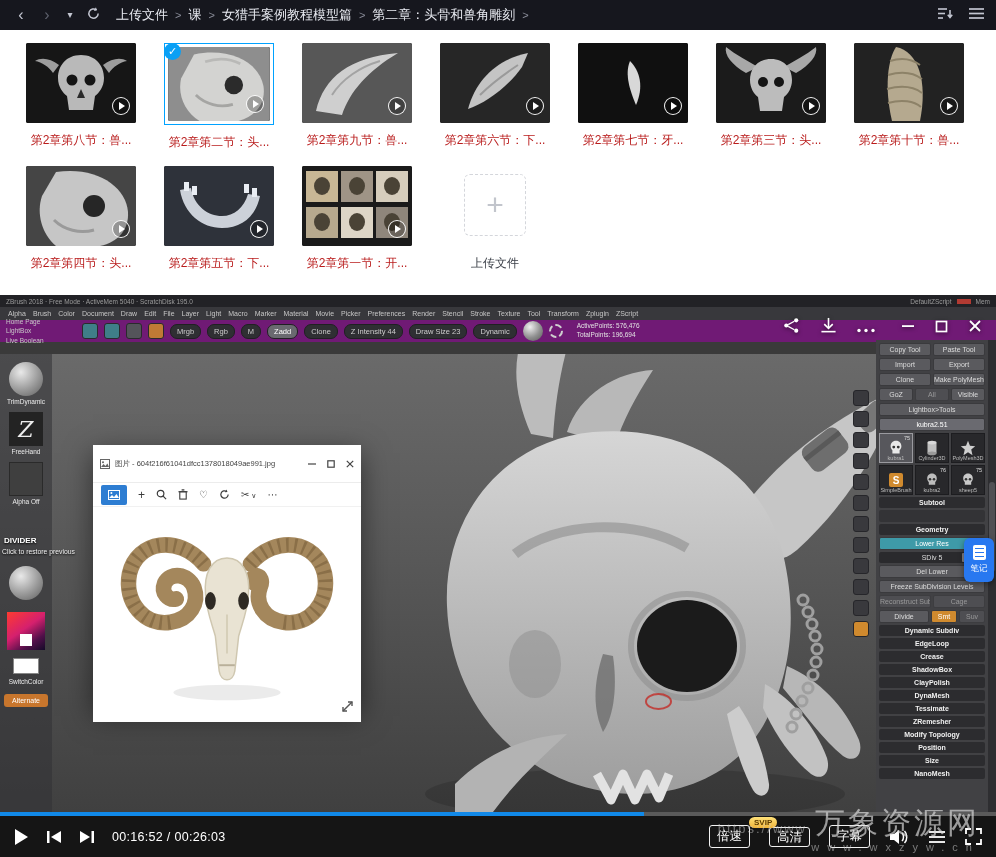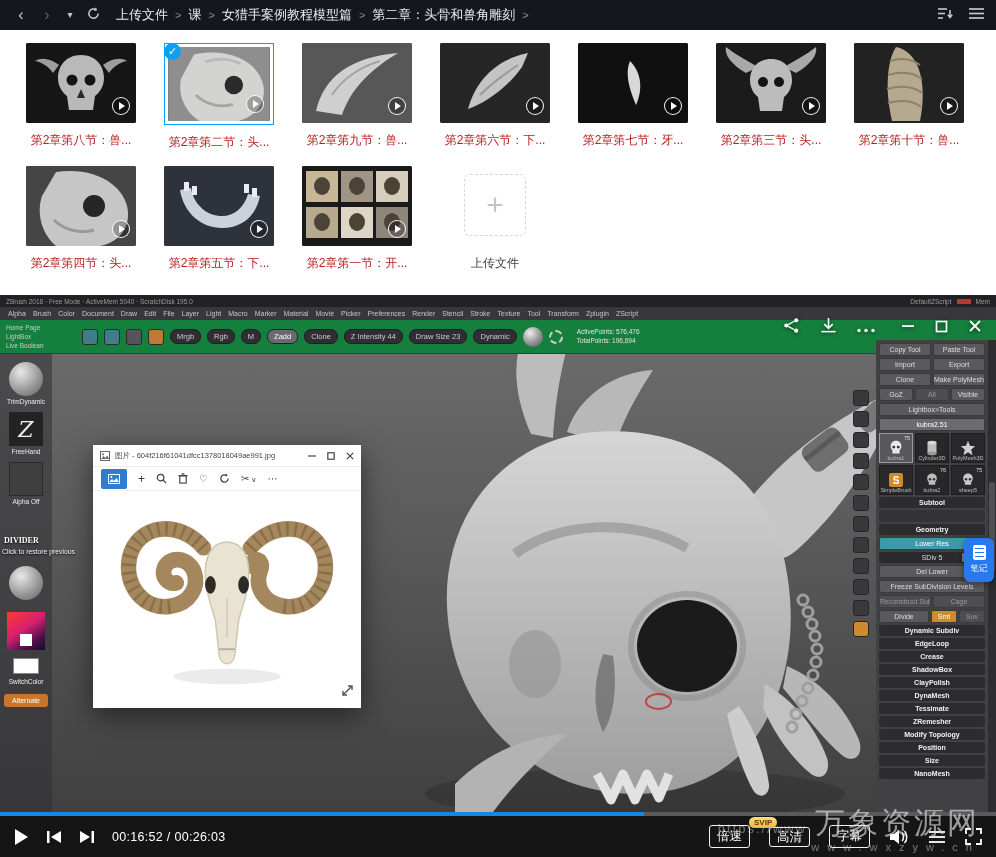--- a/index.html
+++ b/index.html
@@ -37,21 +37,21 @@
     color:#c2c5cc; font-size:30px; font-weight:200; display:flex; align-items:center; justify-content:center; cursor:pointer;}
   .upload-label { margin-top:19px; font-size:12px; color:#3c4049; }
   
   .player { position:absolute; top:295px; left:0; width:996px; height:562px; background:#3a3a3a; overflow:hidden; }
   .zb-title { height:12px; background:#222226; display:flex; align-items:center; justify-content:space-between;
     padding:0 6px; font-size:6.5px; color:#9b9b9b; }
   .zb-title .rgt { display:flex; align-items:center; gap:5px; }
   .memchip { width:14px; height:5px; background:#b23a32; display:inline-block; }
   .zb-menus { height:13px; background:#38383c; display:flex; align-items:center; gap:7px; padding:0 8px;
     font-size:7px; color:#c6c6c6; white-space:nowrap; overflow:hidden; }
-  .zb-toolbar { height:33px; background:#15803d; display:flex; align-items:center; gap:6px; padding:0 6px;
+  .zb-toolbar { height:22px; background:#701a75; display:flex; align-items:center; gap:6px; padding:0 6px;
     font-size:7.5px; color:#ccc; }
   .zb-corner { display:flex; flex-direction:column; gap:2px; font-size:6.5px; color:#c9c9c9; width:70px; line-height:1.1;}
   .zb-corner span { white-space:nowrap; }
   .tico { width:16px; height:16px; border-radius:3px; border:1px solid #2a2a2d; }
   .chip { background:#2f2f33; border:1px solid #202023; border-radius:7px; padding:2px 6px; white-space:nowrap;}
   .chip.lit { background:#6a6a70; color:#fff; }
   .matball { width:20px; height:20px; border-radius:50%;
     background: radial-gradient(circle at 35% 30%, #efefef, #8f8f8f 55%, #565656); }
   .gear { width:14px; height:14px; border:2px dashed #cfcfcf; border-radius:50%; }
   .zb-stats { display:flex; flex-direction:column; font-size:6.5px; color:#e2e2e2; line-height:1.35; margin-left:8px;}
@@ -62,21 +62,21 @@
     border:2px solid rgba(195,45,40,.8); border-radius:50%; z-index:44; }
   
   .zb-shelf-left { position:absolute; top:59px; left:0; width:52px; bottom:45px; background:rgba(50,50,53,.55); z-index:10;}
   .zb-shelf-left > * { position:absolute; }
   .ball { width:34px; height:34px; border-radius:50%; left:9px;
     background: radial-gradient(circle at 35% 30%, #e9e9e9, #9a9a9a 55%, #5c5c5c); }
   .shelf-lbl { width:52px; text-align:center; font-size:6.5px; color:#ececec; left:0; }
   .zbox { width:34px; height:34px; left:9px; background:#232323; color:#eee; font-size:22px; font-style:italic;
     font-family:"DejaVu Serif", serif; display:flex; align-items:center; justify-content:center; }
   .alphabox { width:34px; height:34px; left:9px; background:#3f3f3f; border:1px solid #2a2a2a; }
-  .div-lbl { left:4px; width:110px; font-size:8px; font-weight:bold; color:#fff; text-shadow:0 1px 2px #000;font-family:Liberation Serif, serif;}
+  .div-lbl { left:4px; width:110px; font-size:8px; font-weight:bold; color:#fff; text-shadow:0 1px 2px #000;}
   .div-tip { left:2px; width:120px; font-size:6.8px; color:#f2f2f2; text-shadow:0 1px 2px #000;}
   .colorbox { width:38px; height:38px; left:7px;
     background: linear-gradient(145deg,#ff3b30,#d5206e 45%,#52104a 75%,#140a28); }
   .colorbox i { position:absolute; left:13px; bottom:4px; width:12px; height:12px; background:#fff; }
   .swatch { width:26px; height:16px; background:#fff; left:13px; border:1px solid #888; }
   .orangechip { width:44px; height:13px; background:#c8762d; border-radius:3px; left:4px; color:#fff;
     font-size:7px; display:flex; align-items:center; justify-content:center; }
   
   .zb-navcol { position:absolute; right:126px; top:95px; width:17px; display:flex; flex-direction:column; gap:5px; z-index:10;}
   .navbtn { width:16px; height:16px; background:#39393d; border:1px solid #26262a; border-radius:3px; }
@@ -109,21 +109,21 @@
   .note-btn { position:absolute; right:2px; top:243px; width:30px; height:44px; background:#2878f0; border-radius:6px;
     z-index:56; display:flex; flex-direction:column; align-items:center; justify-content:center; gap:3px;
     color:#fff; cursor:pointer; box-shadow:0 2px 6px rgba(0,0,0,.4); }
   .note-ico { width:13px; height:15px; background:#fff; border-radius:2px;
     background-image: repeating-linear-gradient(#2878f0 0 1px, transparent 1px 4px);
     background-size: 9px 100%; background-position: 2px 3px; background-repeat:no-repeat; }
   .note-btn b { font-size:8.5px; font-weight:normal; }
   
   .photo-win { position:absolute; left:93px; top:150px; width:268px; height:263px; background:#fff;
     box-shadow:0 8px 26px rgba(0,0,0,.5); z-index:40; }
-  .pw-title { height:22px; display:flex; align-items:center; gap:5px; padding:0 7px; border-bottom:1px solid #ececec; }
+  .pw-title { height:38px; display:flex; align-items:center; gap:5px; padding:0 7px; border-bottom:1px solid #ececec; }
   .pw-title .t { flex:1; font-size:7.5px; color:#444; white-space:nowrap; overflow:hidden; }
   .pw-winctl { display:flex; gap:11px; align-items:center; }
   .pw-toolbar { height:24px; display:flex; align-items:center; gap:11px; padding:0 8px; border-bottom:1px solid #f1f1f1;
     color:#3b3b3b; font-size:10px; }
   .pw-active { width:26px; height:20px; background:#2d7dd2; border-radius:2px; display:flex; align-items:center; justify-content:center;}
   .pw-body { position:relative; height:215px; display:flex; align-items:center; justify-content:center; background:#fff;}
   .pw-expand { position:absolute; right:8px; bottom:6px; }
   
   .vp-title { position:absolute; top:20px; left:0; right:0; text-align:center; color:#fff; font-size:17px;
     font-weight:bold; z-index:45; text-shadow:0 1px 3px rgba(0,0,0,.65); letter-spacing:1px; }

